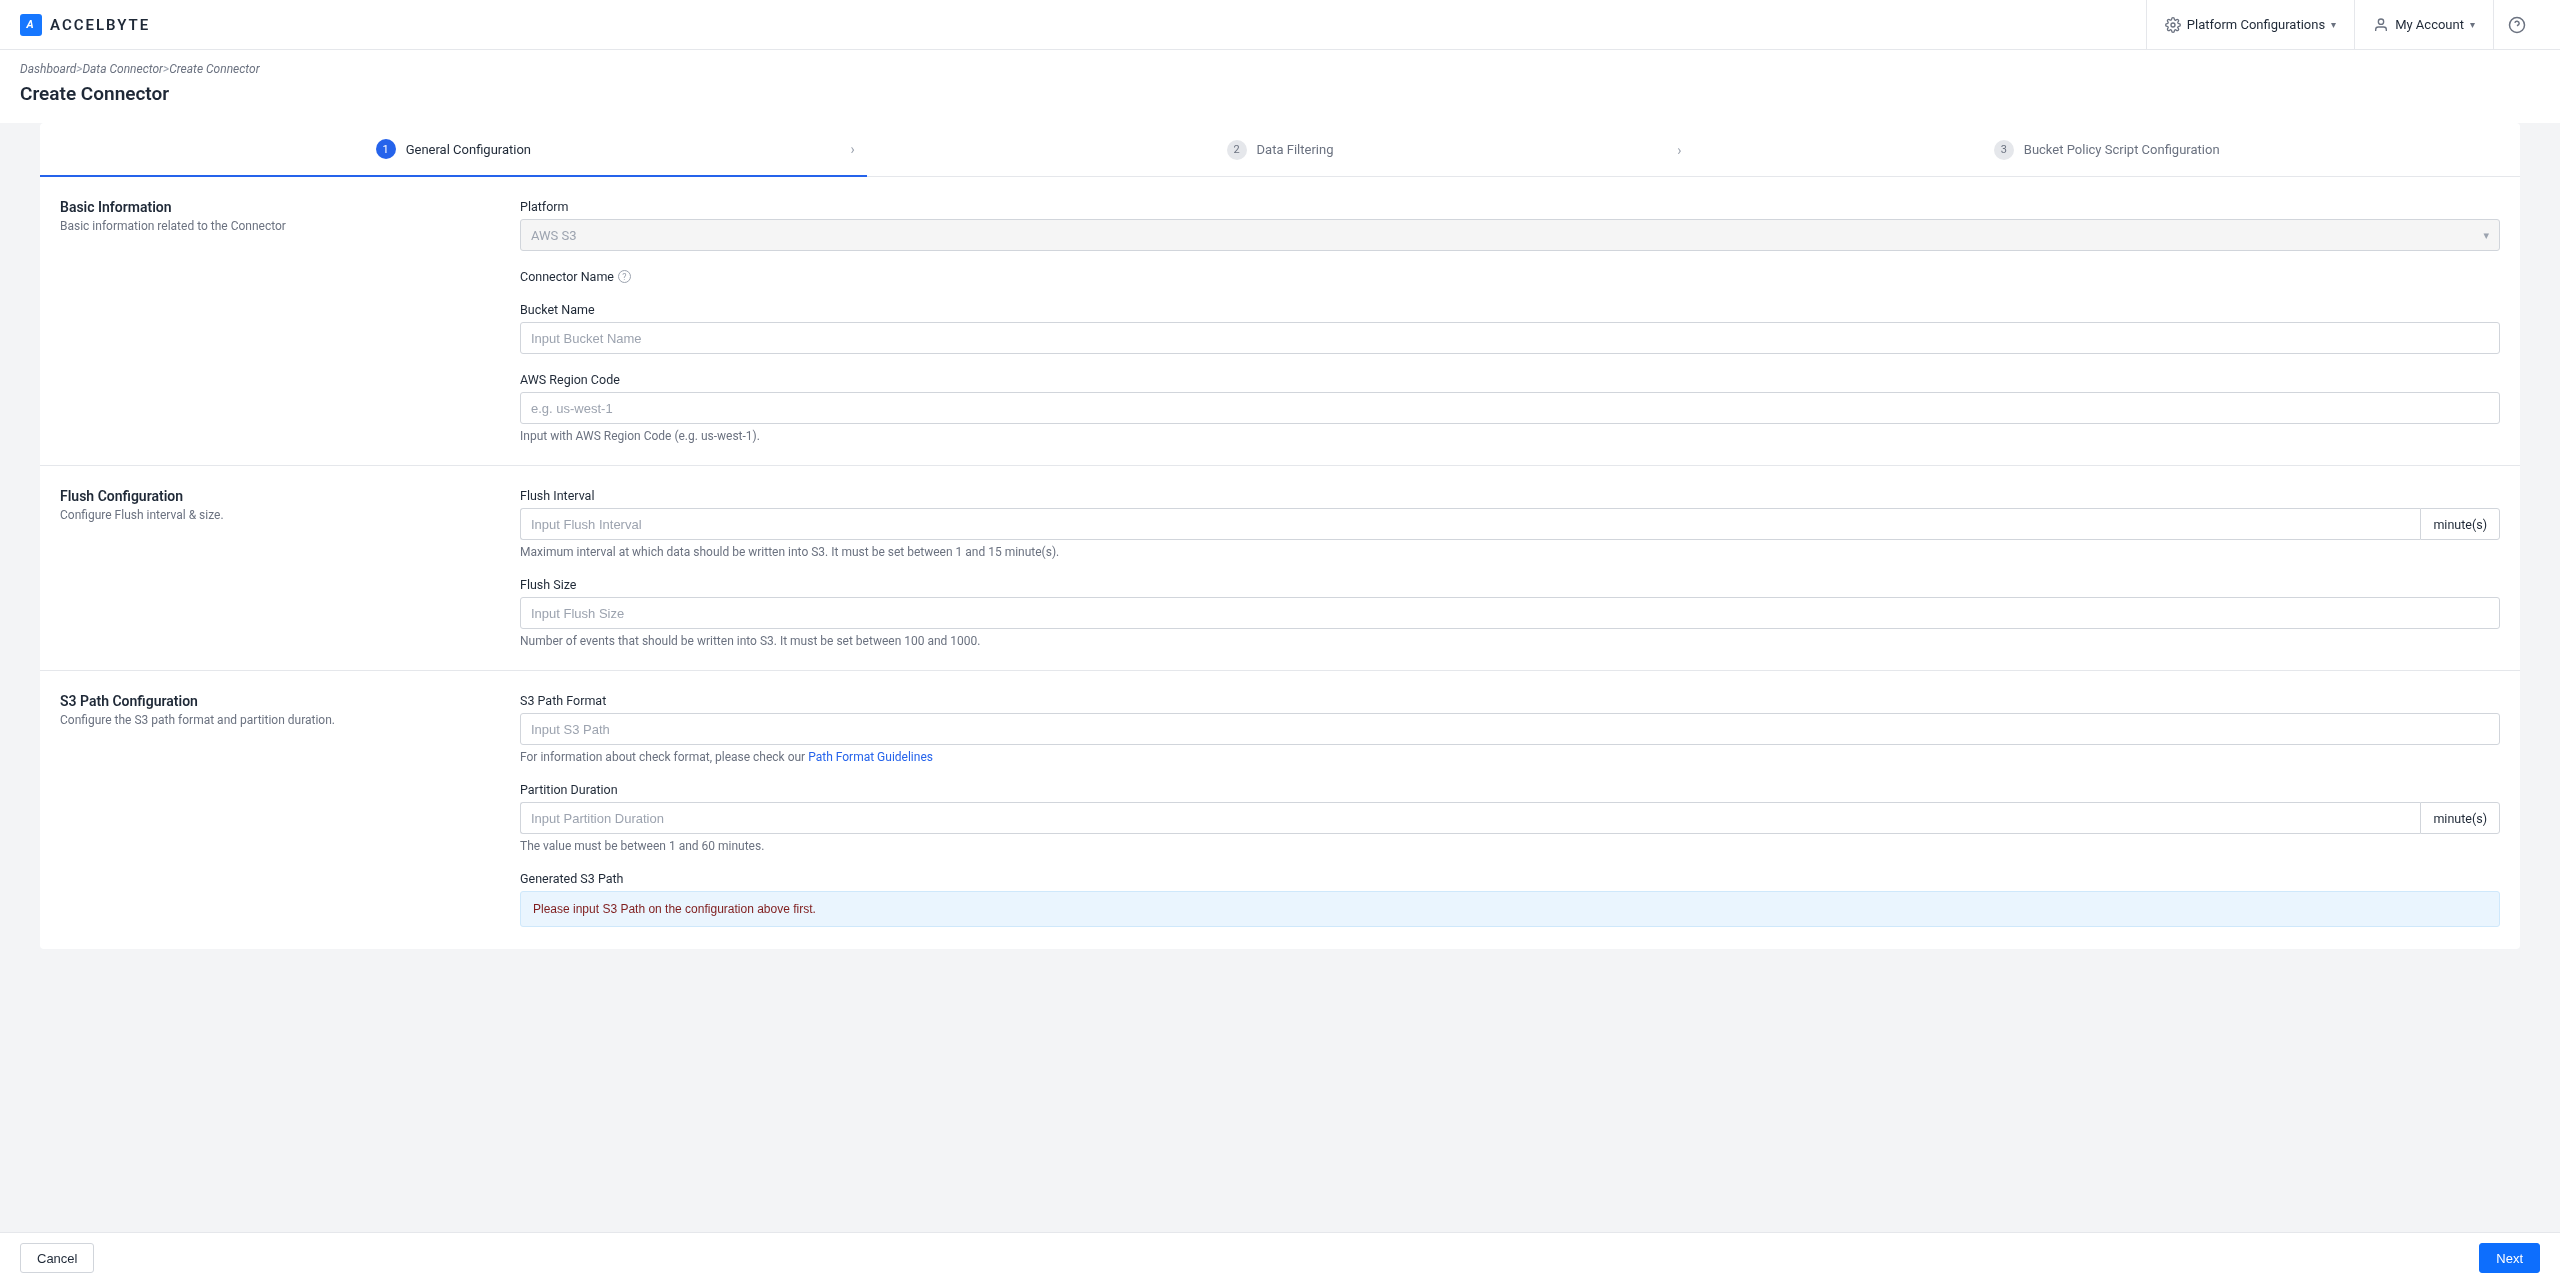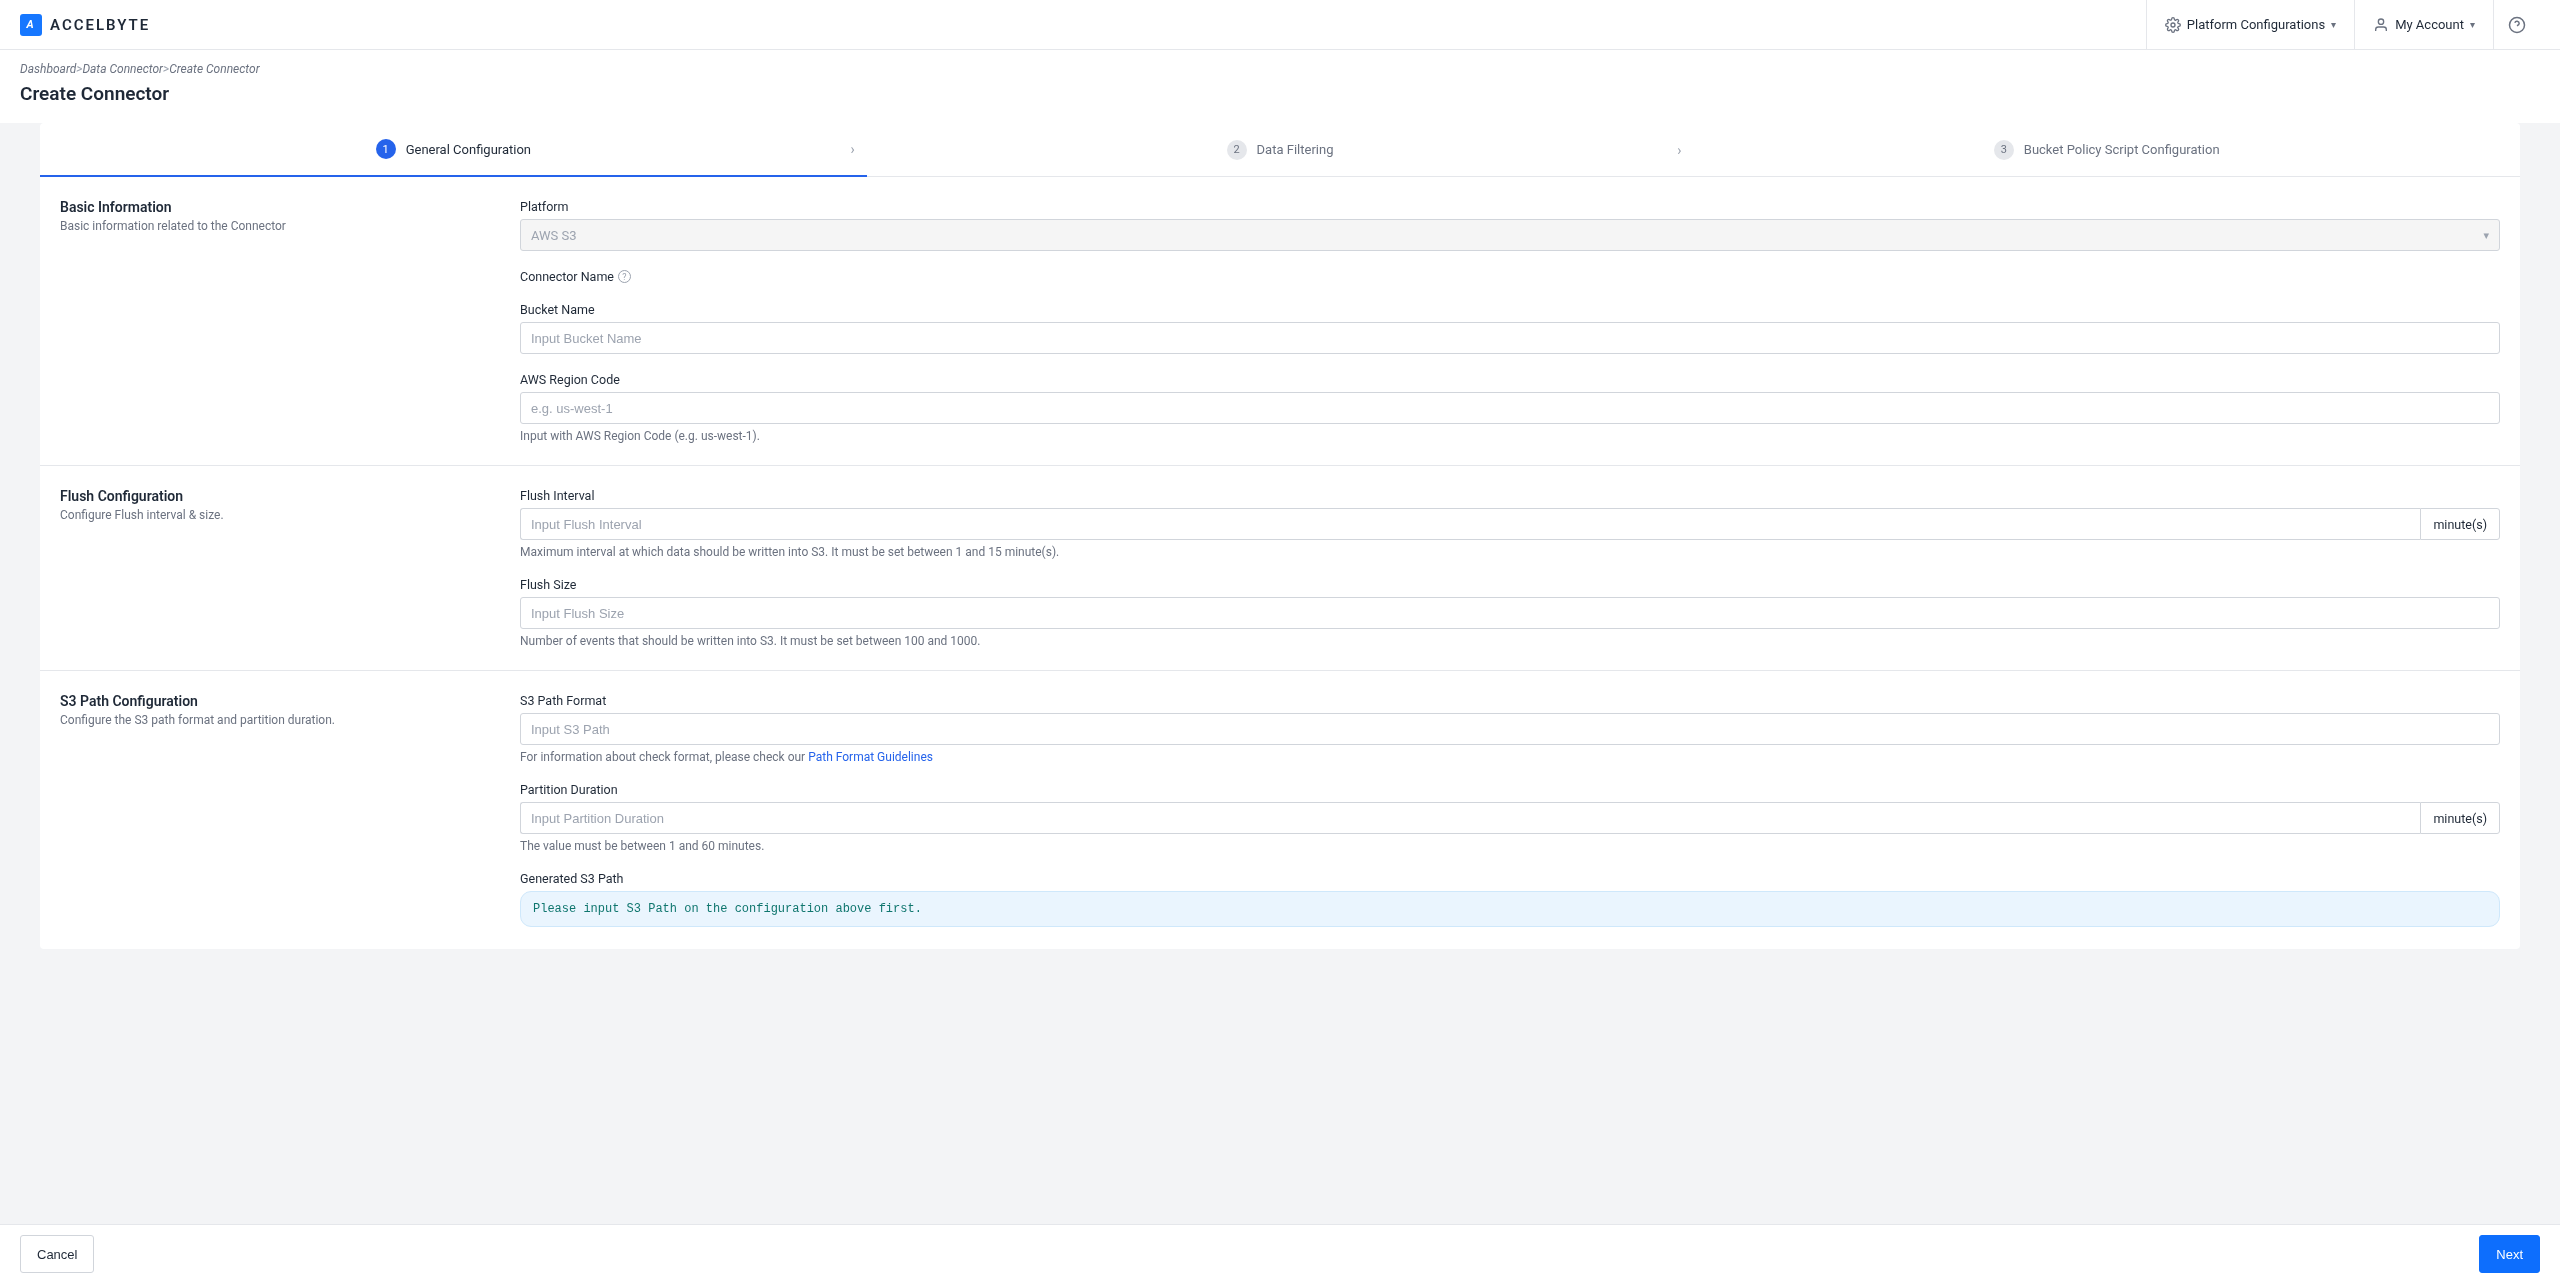--- a/index.html
+++ b/index.html
@@ -126,32 +126,32 @@
   .input-with-suffix { display:flex; }
   .input-with-suffix .input { border-top-right-radius:0; border-bottom-right-radius:0; border-right:none; }
   .suffix {
     display:flex; align-items:center; padding:0 12px;
     border:1px solid var(--border-input); border-left:1px solid var(--border-input);
     border-top-right-radius:3px; border-bottom-right-radius:3px;
     font-size:12.5px; color:var(--text-dark); background:#fff;
   }
 
   .codebox {
-    background:#eaf5fe; border:1px solid #cfe8fb; border-radius:11px;
-    padding:10px 12px; font-family:Liberation Mono, monospace;
-    font-size:12px; color:#0f766e; white-space:pre-wrap;
+    background:#eaf5fe; border:1px solid #cfe8fb; border-radius:3px;
+    padding:10px 12px; font-family:Liberation Sans, sans-serif;
+    font-size:12px; color:#7f1d1d; white-space:pre-wrap;
   }
 
   
   .footer {
     display:flex; justify-content:space-between; align-items:center;
     padding:10px 20px; border-top:1px solid var(--border); background:var(--bg-white);
   }
   .btn {
-    height:38px; padding:0 16px; border-radius:3px; font-size:13px; cursor:pointer;
+    height:30px; padding:0 16px; border-radius:3px; font-size:13px; cursor:pointer;
     border:1px solid var(--border-input); background:#fff; color:var(--text-dark);
   }
   .btn.primary { background:var(--btn-primary); border-color:var(--btn-primary); color:#fff; }
 
   
   .content-wrap::-webkit-scrollbar { width:14px; }
   .content-wrap::-webkit-scrollbar-thumb { background:#c1c1c1; border-radius:7px; border:3px solid var(--bg-page); }
   .content-wrap::-webkit-scrollbar-track { background:var(--bg-page); }
 </style>
 </head>

